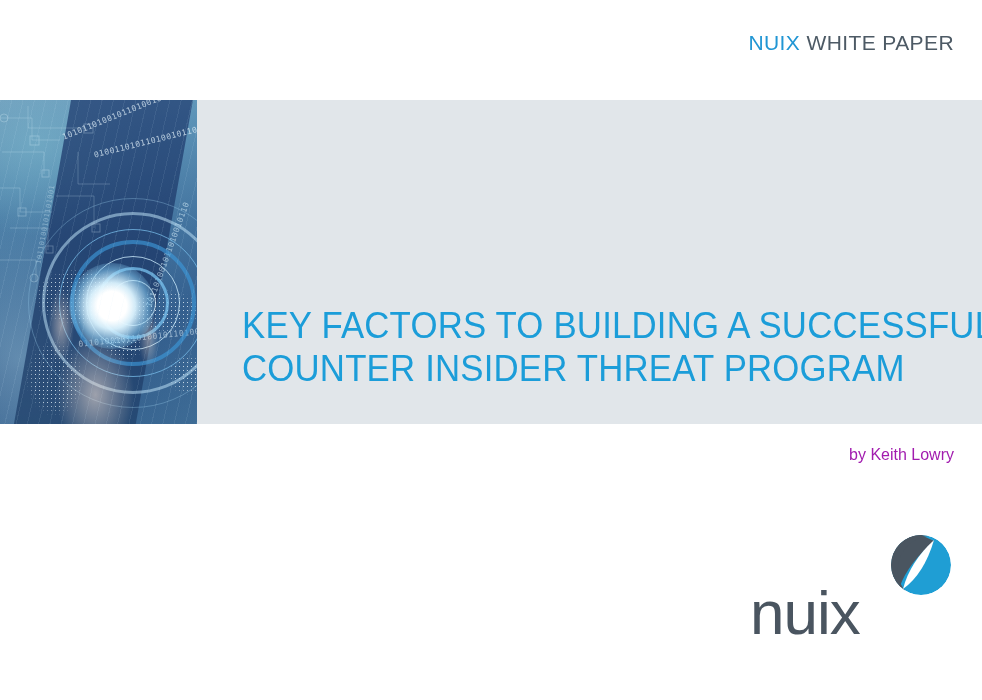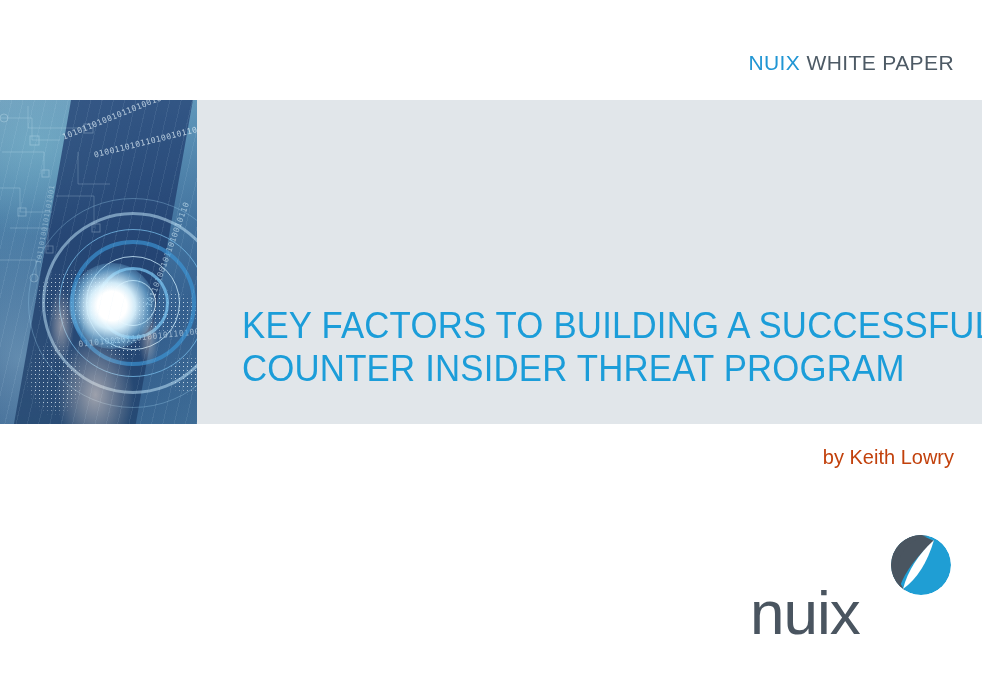--- a/index.html
+++ b/index.html
@@ -24,21 +24,20 @@
   }
 
   
   .header {
     position: absolute;
     top: 0;
     left: 0;
     width: 982px;
     height: 100px;
     background: #ffffff;
-    margin-top: 20px;
   }
   .header-label {
     position: absolute;
     right: 28px;
     top: 31px;
     font-size: 21px;
     letter-spacing: 0.4px;
     font-stretch: condensed;
     white-space: nowrap;
   }
@@ -218,22 +217,22 @@
     white-space: nowrap;
     transform: scaleX(0.94);
     transform-origin: left center;
   }
 
   
   .author {
     position: absolute;
     right: 28px;
     top: 446px;
-    font-size: 20px;
-    color: #c2410c;
+    font-size: 16px;
+    color: #a21caf;
     font-weight: 400;
     white-space: nowrap;
   }
 
   
   .logo {
     position: absolute;
     right: 22px;
     bottom: 22px;
     width: 218px;

